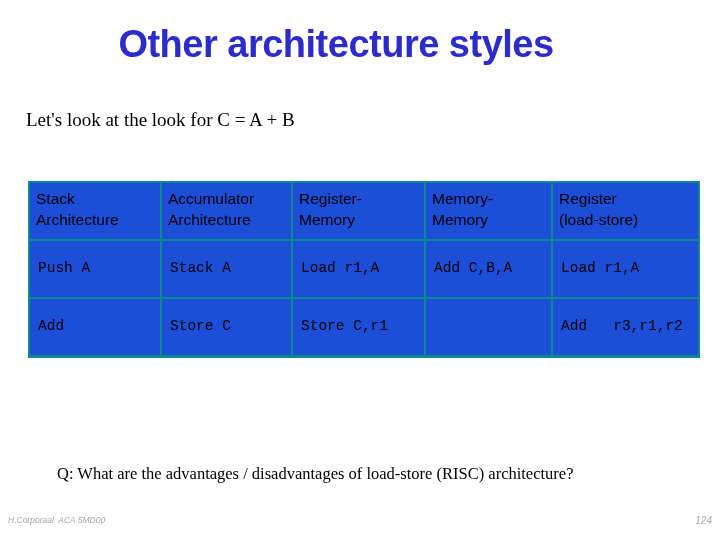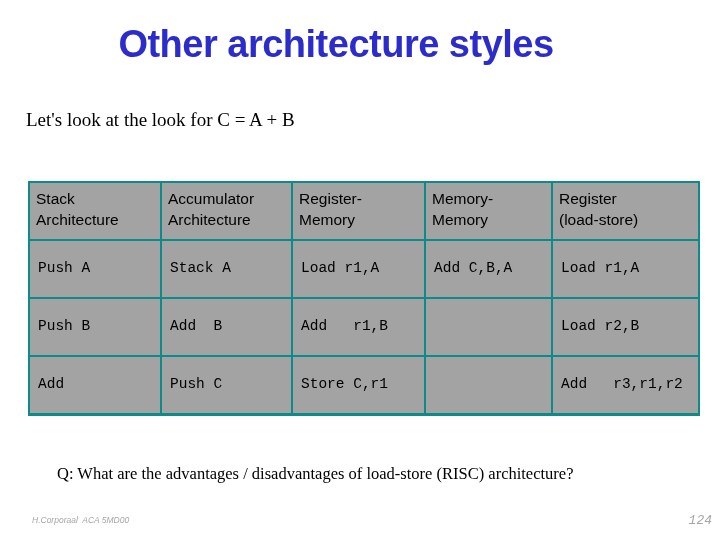--- a/index.html
+++ b/index.html
@@ -47,21 +47,21 @@
   #isa-table {
     position: absolute;
     left: 28px;
     top: 181px;
     width: 670px;
     border-collapse: collapse;
     table-layout: fixed;
   }
   #isa-table td {
     border: 2px solid #0d8b8b;
-    background: #a3a3a3;
+    background: #1d4ed8;
     vertical-align: top;
     padding: 0;
   }
   #isa-table thead td {
     font-family: "Liberation Sans", sans-serif;
     font-size: 15.5px;
     line-height: 21px;
     color: #000000;
     padding: 5px 0 6px 6px;
     height: 45px;
@@ -103,29 +103,28 @@
   #footer-author {
     position: absolute;
     left: 8px;
     top: 515px;
     font-family: "Liberation Sans", sans-serif;
     font-style: italic;
     font-size: 8.5px;
     line-height: 11px;
     color: #a6a6a6;
     white-space: pre;
-    margin-left: 24px;
   }
   #footer-page {
     position: absolute;
     right: 8px;
     top: 515px;
-    font-family: Liberation Mono, monospace;
+    font-family: Liberation Sans, sans-serif;
     font-style: italic;
-    font-size: 13px;
+    font-size: 10px;
     line-height: 11px;
     color: #a6a6a6;
   }
 </style>
 </head>
 <body>
 
 <div id="slide-title">Other architecture styles</div>
 
 <div id="slide-subtitle">Let's look at the look for C = A + B</div>
@@ -164,29 +163,22 @@
   </thead>
   <tbody>
     <tr>
       <td>Push A</td>
       <td>Stack A</td>
       <td>Load r1,A</td>
       <td>Add C,B,A</td>
       <td>Load r1,A</td>
     </tr>
     <tr>
-      <td>Push B</td>
-      <td>Add  B</td>
-      <td>Add   r1,B</td>
-      <td></td>
-      <td>Load r2,B</td>
-    </tr>
-    <tr>
       <td>Add</td>
-      <td>Push C</td>
+      <td>Store C</td>
       <td>Store C,r1</td>
       <td></td>
       <td>Add   r3,r1,r2</td>
     </tr>
   </tbody>
 </table>
 
 <div id="slide-question">Q: What are the advantages / disadvantages of load-store (RISC) architecture?</div>
 
 <div id="footer-author">H.Corporaal  ACA 5MD00</div>

